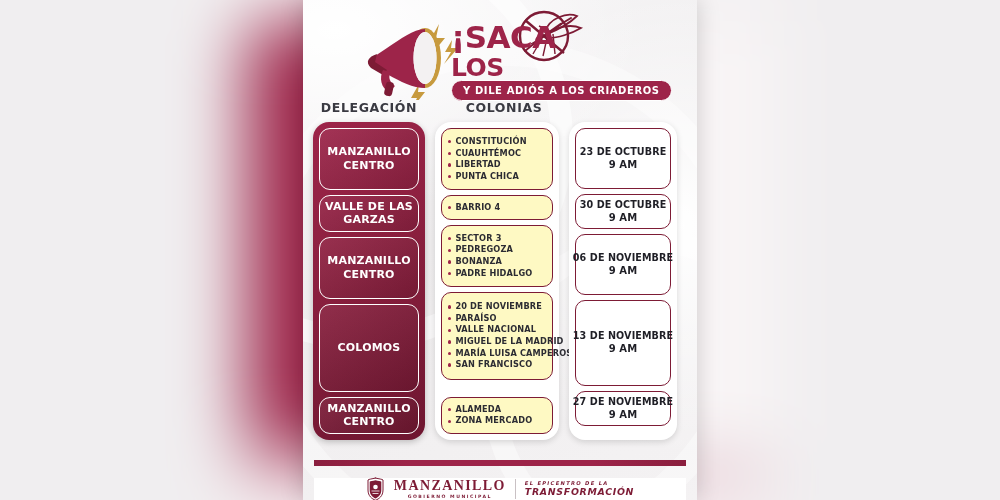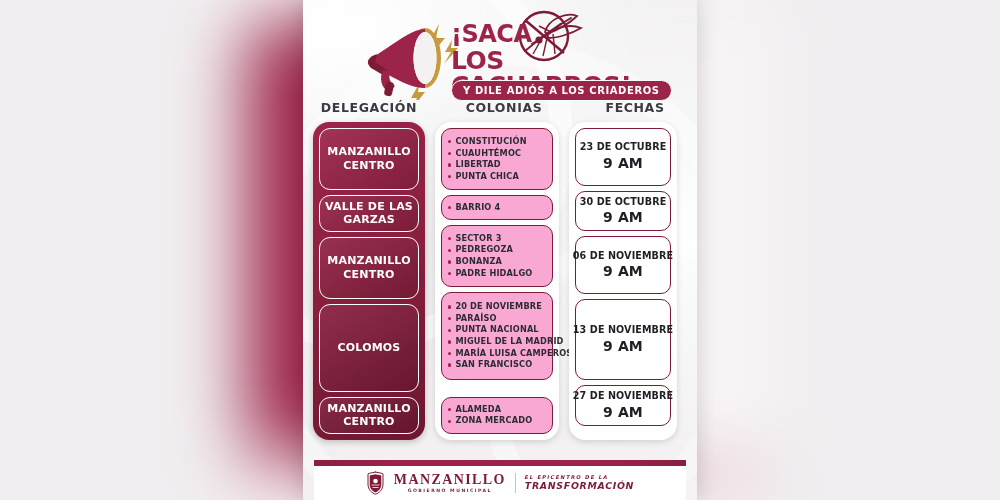--- a/index.html
+++ b/index.html
@@ -74,21 +74,21 @@
   }
   .megaphone { position: absolute; left: 50px; top: 16px; width: 110px; height: 80px; }
   .mosq { position: absolute; left: 198px; top: 2px; width: 86px; height: 60px; }
   .title-wrap {
     position: absolute; left: 148px; top: 18px; width: 240px;
   }
   .t-line1, .t-line2 {
     color: #9d2449; font-weight: 800; letter-spacing: -0.5px; line-height: 1;
     font-family: "DejaVu Sans", sans-serif;
   }
-  .t-line1 { font-size: 24px; }
+  .t-line1 { font-size: 31px; }
   .t-line2 { font-size: 25px; margin-top: 2px; }
   .subtitle {
     position: absolute; left: 148px; top: 76px;
     background: #9d2449; color: #fff; font-size: 10px; font-weight: 700;
     letter-spacing: .6px; padding: 4px 11px 4px 11px; border-radius: 11px;
     border: 1.5px solid #fff; white-space: nowrap;
     font-family: "DejaVu Sans", sans-serif;
   }
 
   
@@ -138,21 +138,21 @@
     font-family: "DejaVu Sans", sans-serif;
     background: linear-gradient(145deg, rgba(255,255,255,.07), rgba(0,0,0,.10));
   }
   .cell-deleg:last-child { margin-bottom: 0; }
 
   
   .cell-colon {
     border: 1.4px solid #7d1b35; border-radius: 10px;
     margin-bottom: 5px; padding: 5px 6px;
     display: flex; flex-direction: column; justify-content: center;
-    background: #f9a8d4;
+    background: #fef9c3;
   }
   .cell-colon:last-child { margin-bottom: 0; margin-top: 12px; }
   .colon-item {
     color: #2c2c33; font-weight: 700; font-size: 8.2px; letter-spacing: .15px;
     line-height: 1.42; white-space: nowrap;
     font-family: "DejaVu Sans", sans-serif;
     display: flex; align-items: center;
   }
   .bullet {
     display: inline-block; width: 3.4px; height: 3.4px; border-radius: 50%;
@@ -165,29 +165,29 @@
     margin-bottom: 5px; padding: 4px 3px;
     display: flex; align-items: center; justify-content: center;
     background: #fff;
   }
   .cell-fecha:last-child { margin-bottom: 8px; }
   .fecha-txt {
     color: #1f1f26; font-weight: 800; font-size: 9.6px; letter-spacing: .1px;
     text-align: center; line-height: 1.3; white-space: nowrap;
     font-family: "DejaVu Sans", sans-serif;
   }
-  .fecha-time { display: block; font-size: 14px; }
+  .fecha-time { display: block; font-size: 10px; }
 
   
   .foot-bar {
     position: absolute; left: 11px; bottom: 34px; width: 372px; height: 6px;
     background: linear-gradient(90deg,#8a1f3e,#9d2449 25%,#9d2449 75%,#8a1f3e);
   }
   .footer {
-    position: absolute; left: 11px; bottom: 0; width: 372px; height: 34px;
+    position: absolute; left: 11px; bottom: 0; width: 372px; height: 22px;
     background: #ffffff;
     display: flex; align-items: center; justify-content: center; gap: 9px;
   }
   .crest { width: 19px; height: 24px; flex: none; }
   .mz-block { line-height: 1; }
   .mz-name {
     color: #7d1b35; font-size: 14px; font-weight: 800; letter-spacing: 1.4px;
     font-family: "Liberation Serif", serif;
   }
   .mz-sub {
@@ -272,21 +272,20 @@
           <div class="t-line1">¡SACA</div>
           <div class="t-line2">LOS CACHARROS!</div>
         </div>
         <div class="subtitle">Y DILE ADIÓS A LOS CRIADEROS</div>
       </div>
     </div>
 
     <div class="col-heads">
       <div class="ch1">DELEGACIÓN</div>
       <div class="ch2">COLONIAS</div>
-      <div class="ch3">FECHAS</div>
     </div>
 
     <div class="body-grid">
       <div class="col col-deleg" id="col-deleg">
           <div class="cell-deleg" style="flex: 4 1 0px;">
             <span>MANZANILLO CENTRO</span>
           </div>
           <div class="cell-deleg" style="flex: 1 1 0px;">
             <span>VALLE DE LAS GARZAS</span>
           </div>
@@ -347,21 +346,21 @@
             <div class="colon-item">
               <span class="bullet"></span>
               <span>20 DE NOVIEMBRE</span>
             </div>
             <div class="colon-item">
               <span class="bullet"></span>
               <span>PARAÍSO</span>
             </div>
             <div class="colon-item">
               <span class="bullet"></span>
-              <span>PUNTA NACIONAL</span>
+              <span>VALLE NACIONAL</span>
             </div>
             <div class="colon-item">
               <span class="bullet"></span>
               <span>MIGUEL DE LA MADRID</span>
             </div>
             <div class="colon-item">
               <span class="bullet"></span>
               <span>MARÍA LUISA CAMPEROS</span>
             </div>
             <div class="colon-item">

